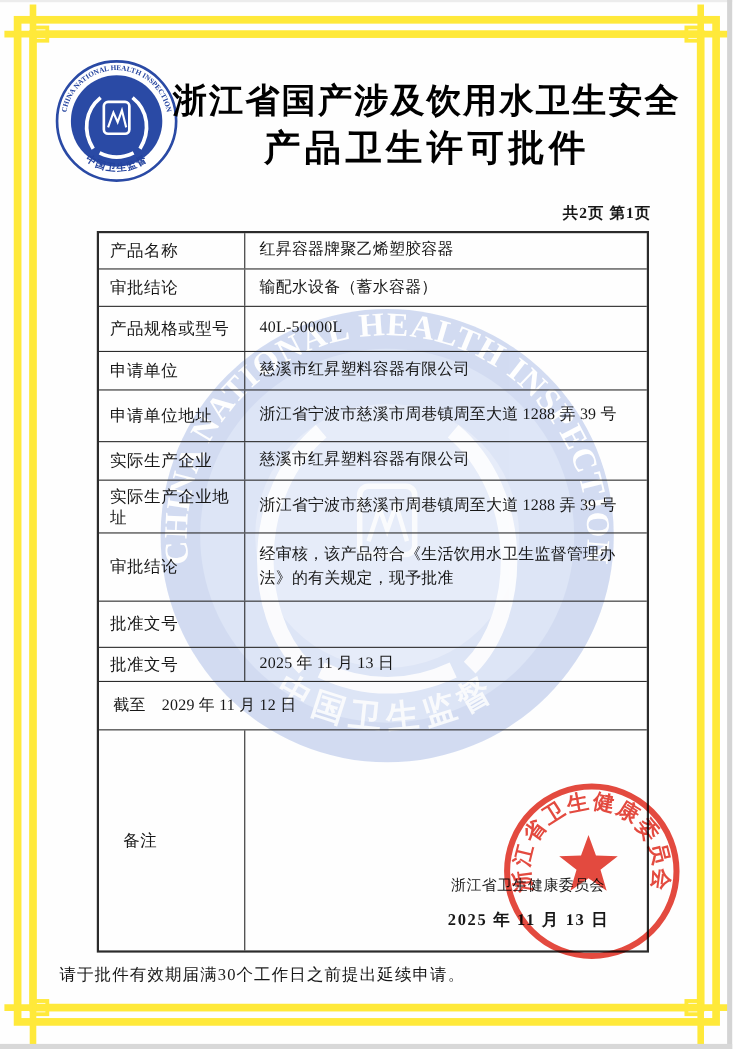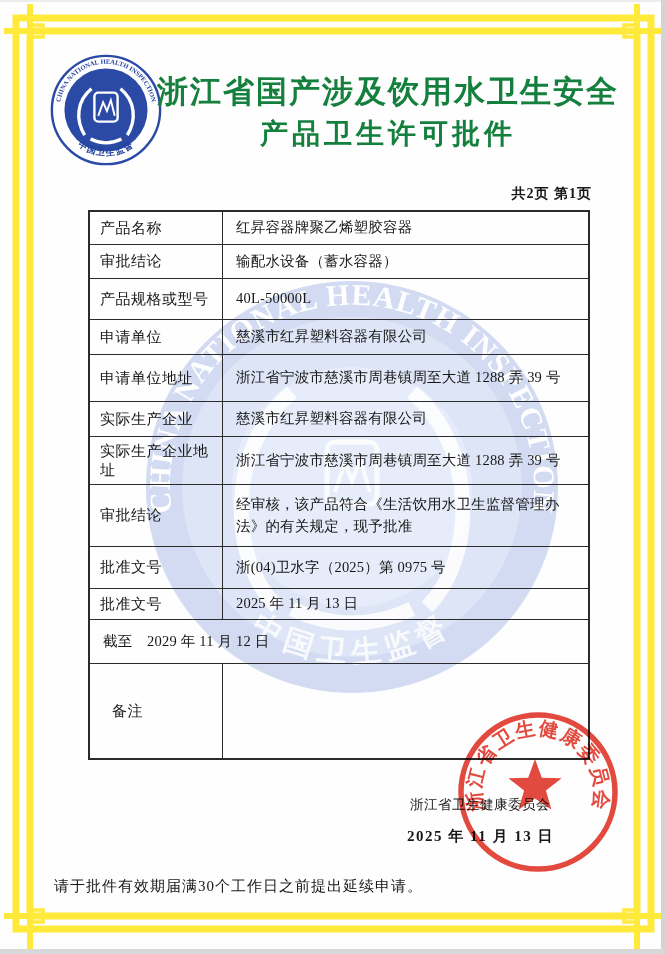--- a/index.html
+++ b/index.html
@@ -13,35 +13,35 @@
   .edge-right{position:absolute;right:0;top:0;width:5px;height:100%;background:#d4d4d4;z-index:9;}
   .edge-bottom{position:absolute;left:0;bottom:0;width:100%;height:5px;background:#d8d8d8;z-index:9;}
   .edge-top{position:absolute;left:0;top:0;width:100%;height:2px;background:#ececec;z-index:9;}
 
   .border-svg{position:absolute;left:0;top:0;z-index:5;pointer-events:none;}
 
   
   .logo{position:absolute;left:48px;top:52px;width:116px;height:116px;z-index:2;}
   .title-block{
     position:absolute;left:110px;top:74px;width:556px;text-align:center;z-index:2;
-    font-family:Liberation Sans, sans-serif;font-weight:900;color:#15803d;
+    font-family:Liberation Sans, sans-serif;font-weight:900;color:#000000;
   }
   .title-line1{font-size:31px;letter-spacing:2px;line-height:36px;}
-  .title-line2{font-size:28px;letter-spacing:4px;line-height:38px;margin-top:5px;}
+  .title-line2{font-size:33px;letter-spacing:4px;line-height:38px;margin-top:5px;}
   .page-indicator{
     position:absolute;right:74px;top:185px;z-index:2;
     font-size:14px;font-weight:700;letter-spacing:1px;
   }
 
   
   .watermark{position:absolute;left:142px;top:277px;width:420px;height:420px;z-index:1;opacity:.55;}
 
   
   .cert-table{
-    position:absolute;left:88px;top:210px;width:502px;height:550px;z-index:2;
+    position:absolute;left:88px;top:210px;width:502px;height:656px;z-index:2;
     border:2px solid #2b2b2b;box-sizing:border-box;
     display:flex;flex-direction:column;
   }
   .table-row{display:flex;border-bottom:1.5px solid #2b2b2b;box-sizing:border-box;}
   .table-row:last-child{border-bottom:none;flex:1;}
   .cell-label{
     width:133px;flex:0 0 133px;border-right:1.5px solid #2b2b2b;box-sizing:border-box;
     display:flex;align-items:center;padding-left:10px;
     font-size:15px;letter-spacing:.5px;
   }
@@ -167,21 +167,20 @@
     <div class="table-row r7">
       <div class="cell-label">实际生产企业地址</div>
       <div class="cell-value">浙江省宁波市慈溪市周巷镇周至大道 1288 弄 39 号</div>
     </div>
     <div class="table-row r8">
       <div class="cell-label">审批结论</div>
       <div class="cell-value">经审核，该产品符合《生活饮用水卫生监督管理办法》的有关规定，现予批准</div>
     </div>
     <div class="table-row r9">
       <div class="cell-label">批准文号</div>
-      <div class="cell-value">浙(04)卫水字（2025）第 0975 号</div>
     </div>
     <div class="table-row r10">
       <div class="cell-label">批准文号</div>
       <div class="cell-value">2025 年 11 月 13 日</div>
     </div>
     <div class="table-row r11">
       <div class="cell-value">截至　2029 年 11 月 12 日</div>
     </div>
     <div class="table-row r12">
       <div class="cell-label">备注</div>

